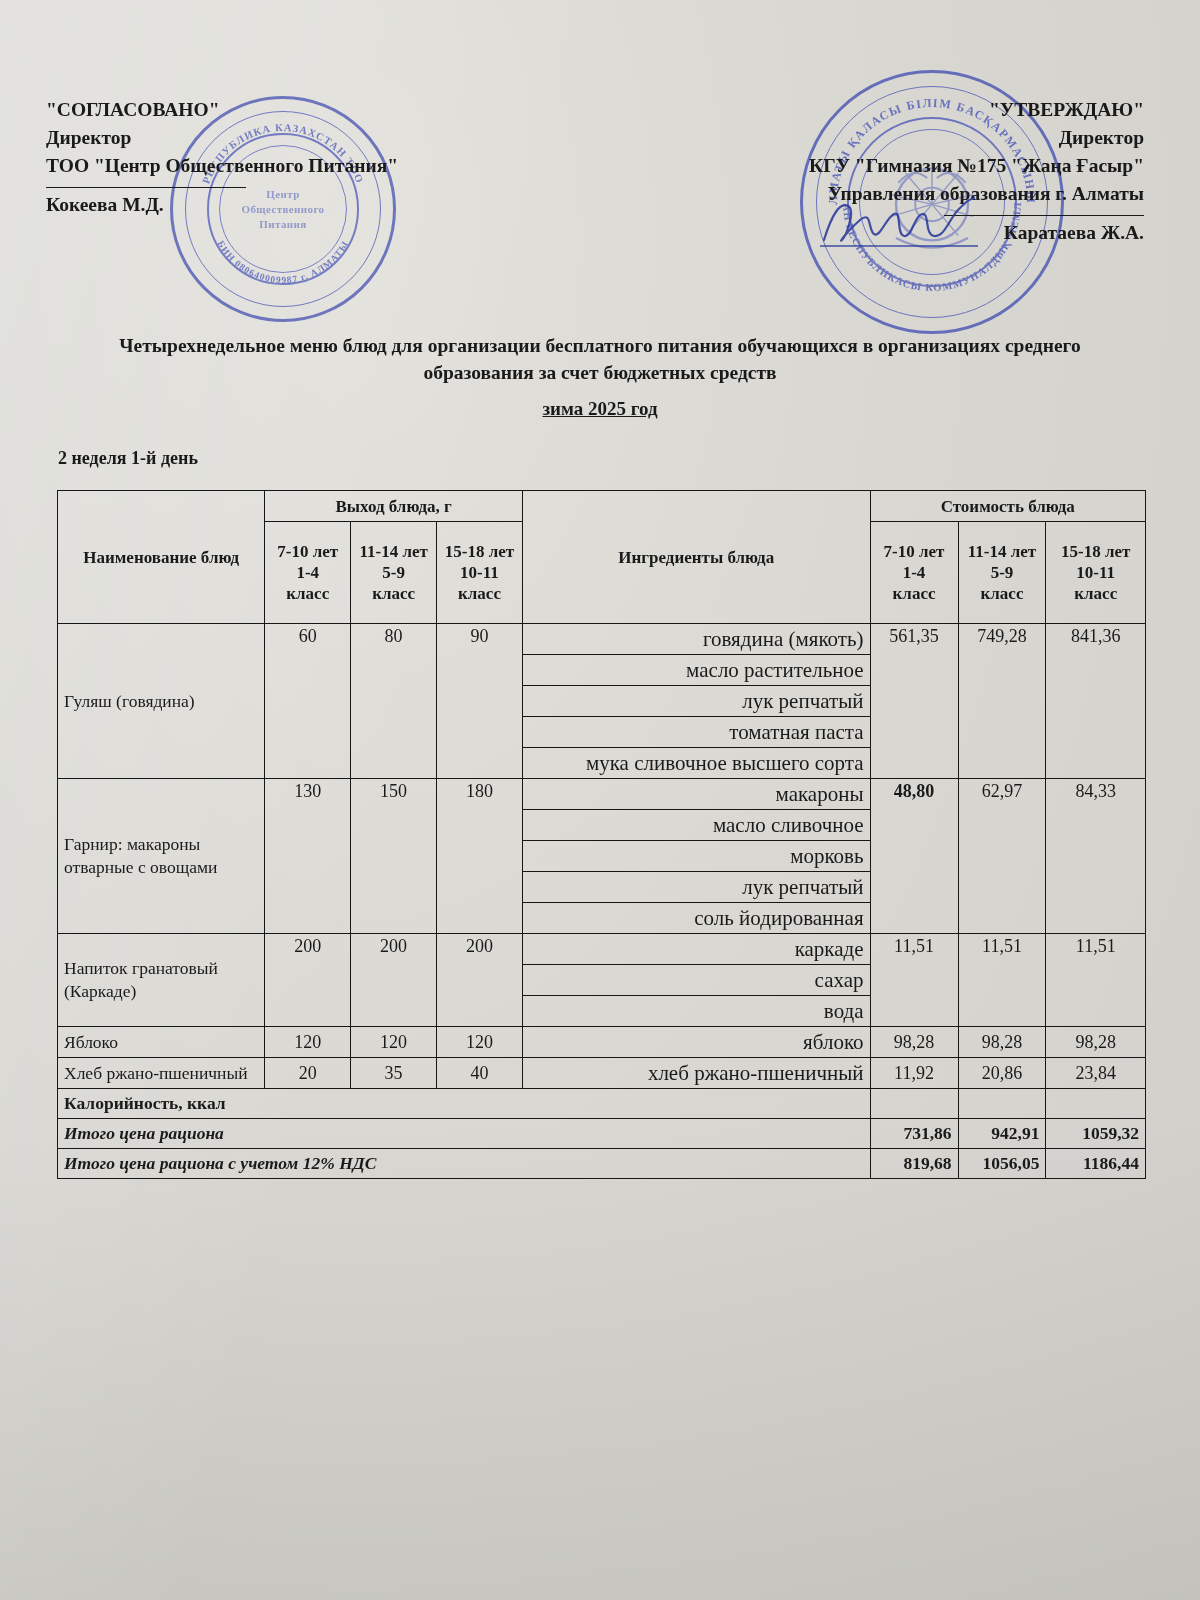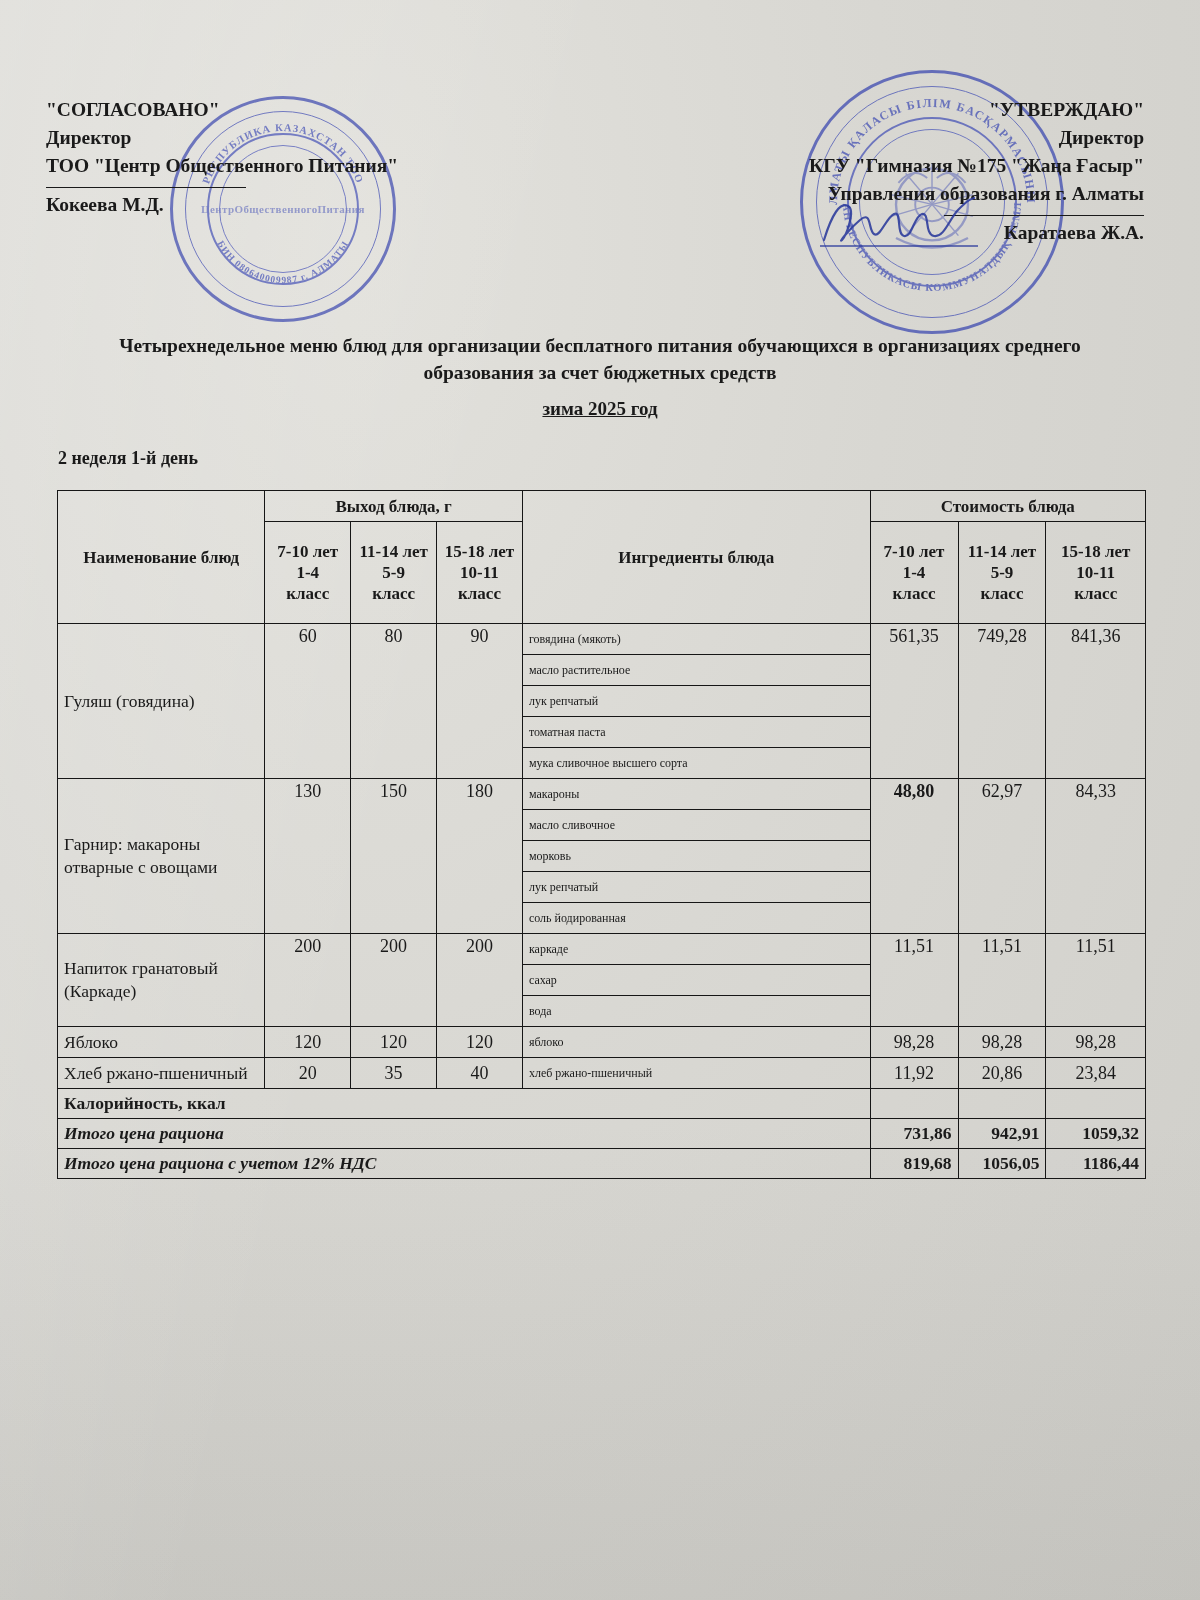--- a/index.html
+++ b/index.html
@@ -78,21 +78,21 @@
   .stamp-left .ring3 {
     position: absolute; inset: 34px;
     border: 2.3px solid #5560bb; border-radius: 50%;
   }
   .stamp-left .ring4 {
     position: absolute; inset: 46px;
     border: 1.2px solid #5a64bd; border-radius: 50%;
   }
   .stamp-left .inner-text {
     position: absolute; inset: 0;
-    display: flex; 
+    display: flex; flex-direction: column;
     align-items: center; justify-content: center;
     color: #5661bb; font-size: 11px; font-weight: bold;
     letter-spacing: .4px; line-height: 15px; text-align: center;
     opacity: .72;
   }
   .stamp-left .arc {
     position: absolute; inset: 16px;
     color: #5661bb; font-size: 8.5px; font-weight: bold;
   }
 
@@ -179,22 +179,22 @@
   .th-group { height: 26px; font-size: 18px; }
 
   td.dish-name {
     text-align: left;
     font-size: 17.5px;
     line-height: 23px;
     padding-left: 7px;
   }
   td.num { text-align: center; font-size: 18px; }
   td.ing {
-    text-align: left;
-    font-size: 12px;
+    text-align: right;
+    font-size: 21px;
     padding-left: 8px;
     height: 26px;
     line-height: 22px;
   }
   td.price { text-align: center; font-size: 18px; }
 
   tr.kcal-row td {
     height: 25px;
     font-weight: bold;
     text-align: left;

